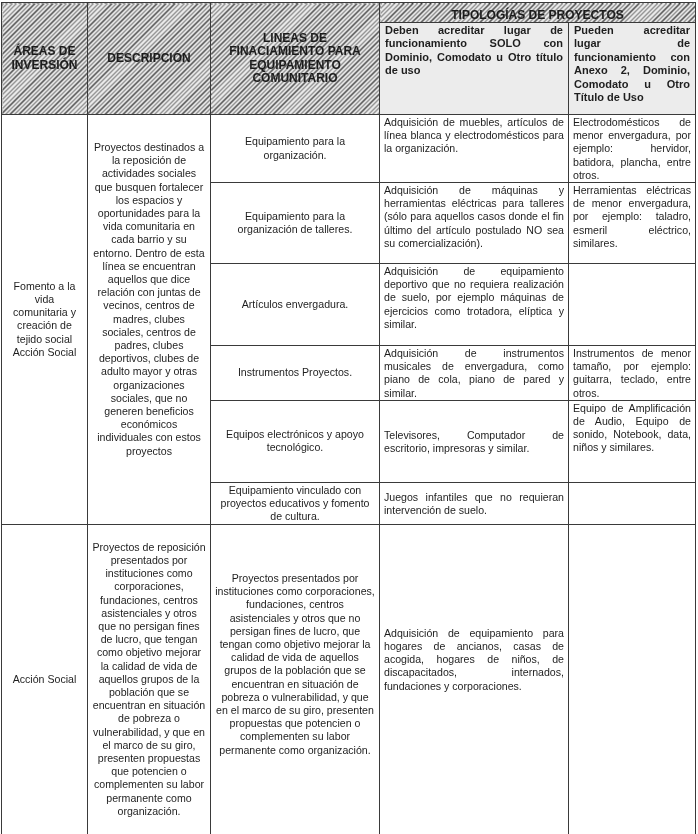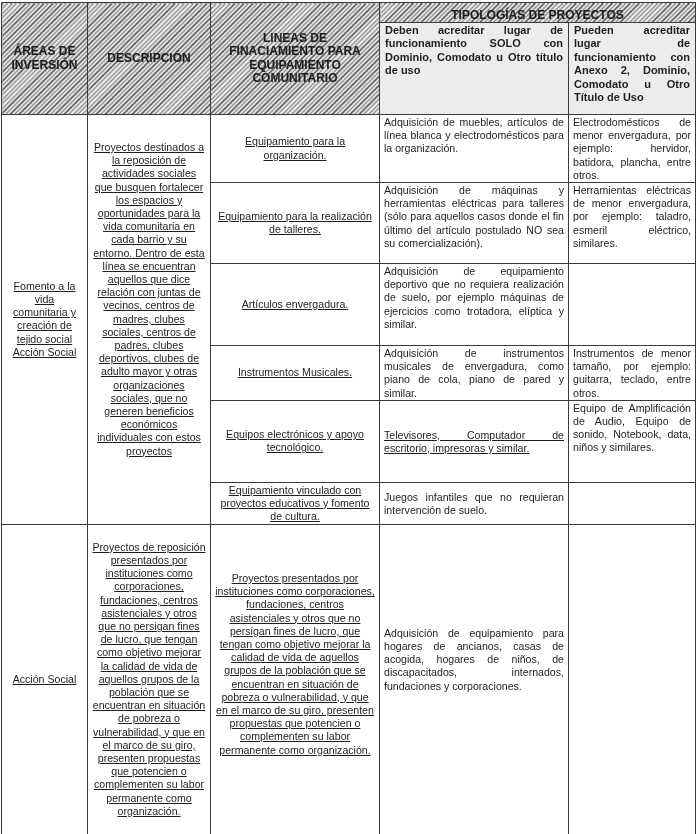--- a/index.html
+++ b/index.html
@@ -25,21 +25,21 @@
     background: transparent; text-transform: uppercase;
     -webkit-text-stroke: 0.2px #555;
   }
   .hdr-sub {
     background: #ececec; font-weight: bold !important; text-align: justify;
     text-align-last: left; vertical-align: top !important; font-size: 11px !important;
     line-height: 13.4px !important; padding: 1px 5px !important;
   }
   .center { text-align: center; }
   .just { text-align: justify; text-align-last: left; vertical-align: top !important; padding-top: 1px !important; margin-left: 48px; }
-  .mid { vertical-align: middle !important; text-decoration: underline; }
+  .mid { vertical-align: middle !important; }
 </style>
 </head>
 <body>
 
 <div class="doc">
 <table class="main">
   <colgroup>
     <col style="width:86px">
     <col style="width:123px">
     <col style="width:169px">
@@ -59,31 +59,31 @@
   </tr>
 
   <tr style="height:67px">
     <td class="center mid" rowspan="6">Fomento a la vida comunitaria y creación de tejido social Acción Social</td>
     <td class="center mid" rowspan="6" style="padding-bottom:40px">Proyectos destinados a la reposición de actividades sociales que busquen fortalecer los espacios y oportunidades para la vida comunitaria en cada barrio y su entorno. Dentro de esta línea se encuentran aquellos que dice relación con juntas de vecinos, centros de madres, clubes sociales, centros de padres, clubes deportivos, clubes de adulto mayor y otras organizaciones sociales, que no generen beneficios económicos individuales con estos proyectos</td>
     <td class="center mid">Equipamiento para la organización.</td>
     <td class="just">Adquisición de muebles, artículos de línea blanca y electrodomésticos para la organización.</td>
     <td class="just">Electrodomésticos de menor envergadura, por ejemplo: hervidor, batidora, plancha, entre otros.</td>
   </tr>
   <tr style="height:81px">
-    <td class="center mid">Equipamiento para la realización de talleres.</td>
+    <td class="center mid">Equipamiento para la organización de talleres.</td>
     <td class="just">Adquisición de máquinas y herramientas eléctricas para talleres (sólo para aquellos casos donde el fin último del artículo postulado NO sea su comercialización).</td>
     <td class="just">Herramientas eléctricas de menor envergadura, por ejemplo: taladro, esmeril eléctrico, similares.</td>
   </tr>
   <tr style="height:82px">
     <td class="center mid">Artículos envergadura.</td>
     <td class="just">Adquisición de equipamiento deportivo que no requiera realización de suelo, por ejemplo máquinas de ejercicios como trotadora, elíptica y similar.</td>
     <td class="just"></td>
   </tr>
   <tr style="height:54px">
-    <td class="center mid">Instrumentos Musicales.</td>
+    <td class="center mid">Instrumentos Proyectos.</td>
     <td class="just">Adquisición de instrumentos musicales de envergadura, como piano de cola, piano de pared y similar.</td>
     <td class="just">Instrumentos de menor tamaño, por ejemplo: guitarra, teclado, entre otros.</td>
   </tr>
   <tr style="height:82px">
     <td class="center mid">Equipos electrónicos y apoyo tecnológico.</td>
     <td class="just mid" style="vertical-align:middle !important">Televisores, Computador de escritorio, impresoras y similar.</td>
     <td class="just">Equipo de Amplificación de Audio, Equipo de sonido, Notebook, data, niños y similares.</td>
   </tr>
   <tr style="height:42px">
     <td class="center mid">Equipamiento vinculado con proyectos educativos y fomento de cultura.</td>

